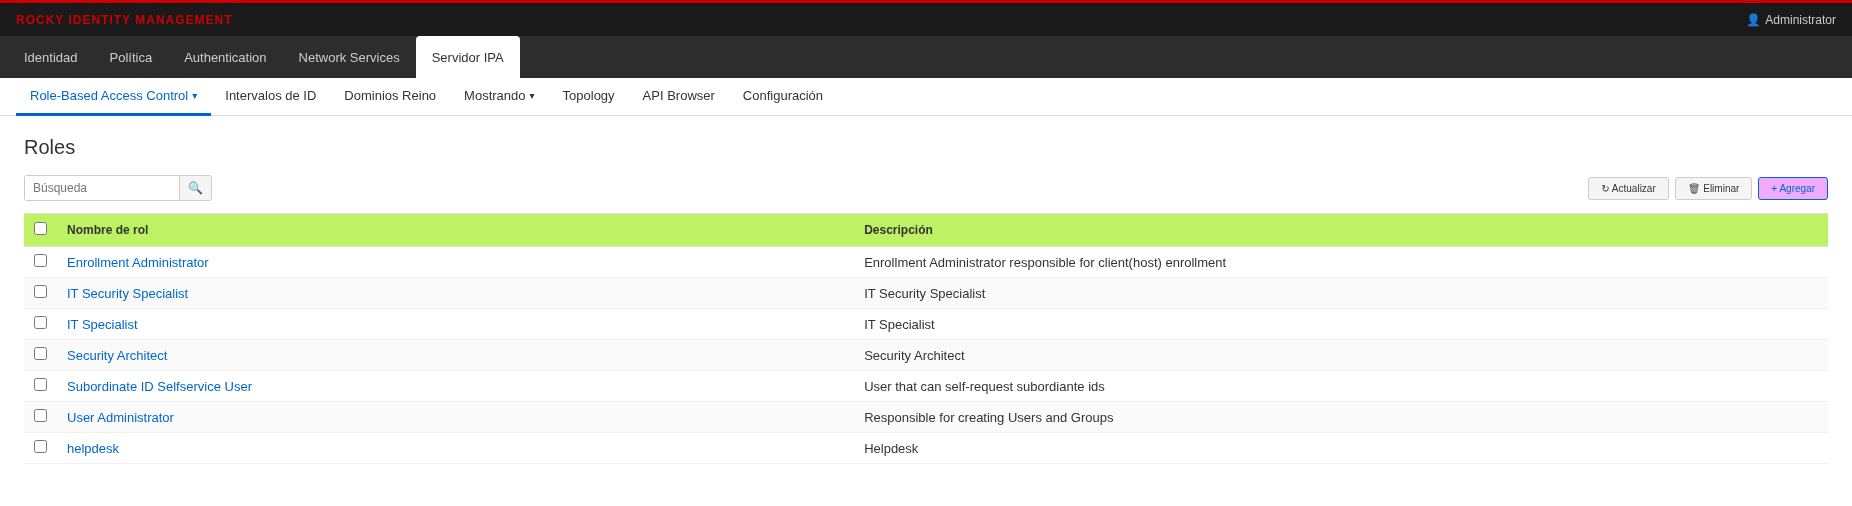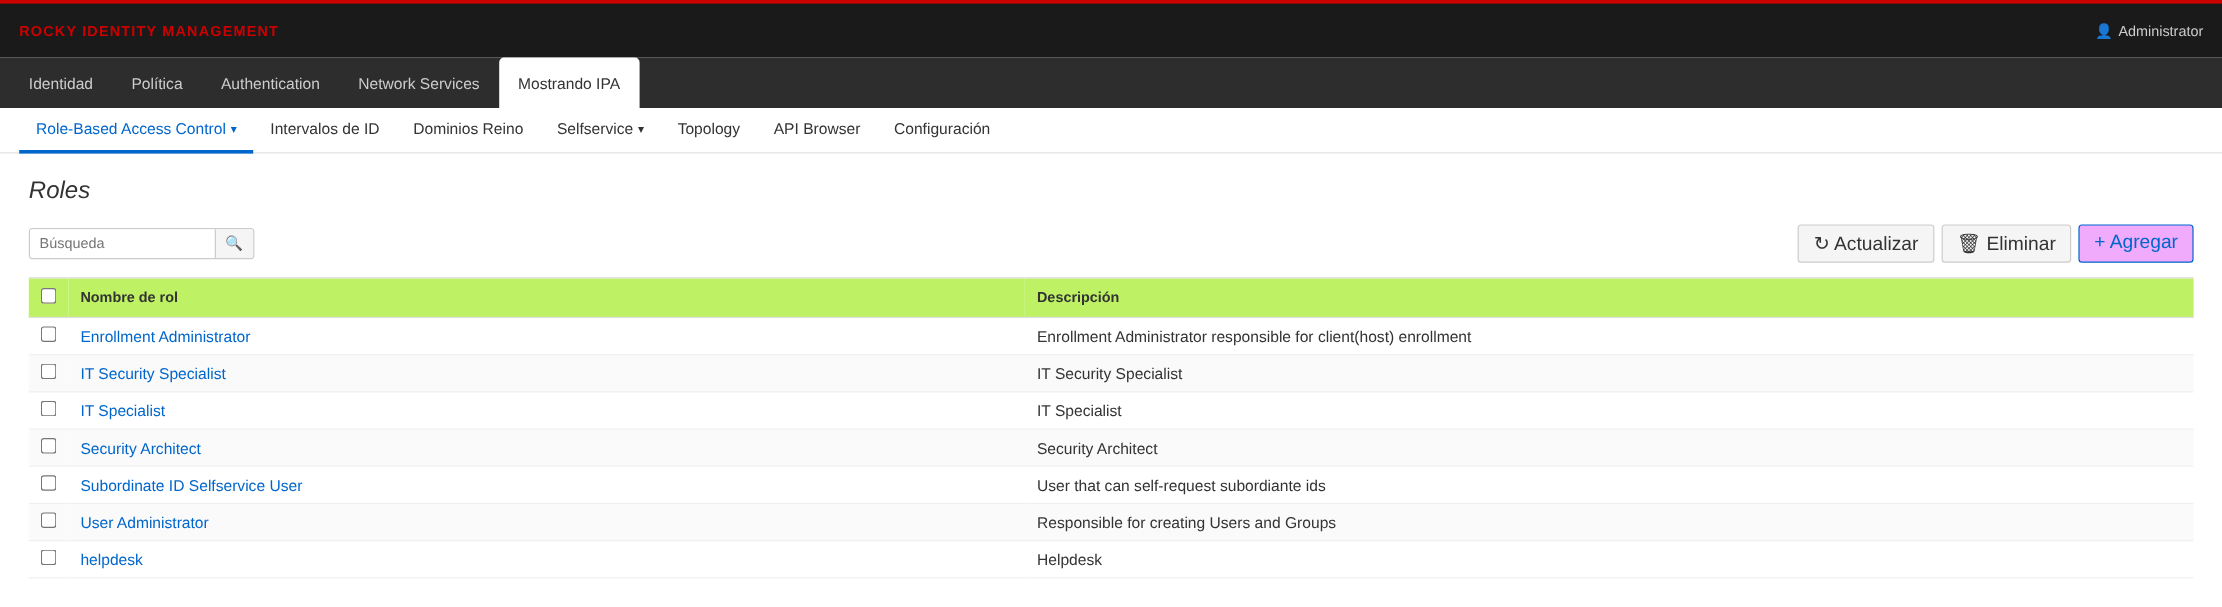--- a/index.html
+++ b/index.html
@@ -6,21 +6,21 @@
     body { font-family: 'Helvetica Neue', Arial, sans-serif; font-size: 13px; background: #fff; color: #333; }
 
     
     .top-bar {
       background: #1a1a1a;
       border-top: 3px solid #cc0000;
       display: flex;
       align-items: center;
       justify-content: space-between;
       padding: 0 16px;
-      height: 48px;
+      height: 36px;
     }
     .top-bar-brand {
       color: #fff;
       font-size: 12px;
       font-weight: bold;
       letter-spacing: 1px;
     }
     .top-bar-brand span { color: #cc0000; }
     .top-bar-user {
       color: #ccc;
@@ -88,21 +88,20 @@
     
     .content {
       padding: 20px 24px;
       background: #fff;
     }
     .page-title {
       font-size: 20px;
       font-weight: 400;
       color: #333;
       margin-bottom: 16px;
-      font-style: italic;
     }
 
     
     .toolbar {
       display: flex;
       align-items: center;
       justify-content: space-between;
       margin-bottom: 12px;
     }
     .search-box {
@@ -131,21 +130,21 @@
       color: #555;
       font-size: 12px;
     }
 
     .btn-group {
       display: flex;
       gap: 6px;
     }
     .btn {
       padding: 5px 12px;
-      font-size: 16px;
+      font-size: 10px;
       border: 1px solid #ccc;
       background: #f5f5f5;
       cursor: pointer;
       border-radius: 3px;
       color: #333;
       display: flex;
       align-items: center;
       gap: 4px;
     }
     .btn-primary {
@@ -211,32 +210,32 @@
     <span>👤</span>
     <span>Administrator</span>
   </div>
 </div>
 
 <div class="nav-bar">
   <a class="nav-item">Identidad</a>
   <a class="nav-item">Política</a>
   <a class="nav-item">Authentication</a>
   <a class="nav-item">Network Services</a>
-  <a class="nav-item active">Mostrando IPA</a>
+  <a class="nav-item active">Servidor IPA</a>
 </div>
 
 <div class="sub-nav">
   <a class="sub-nav-item active">
     <span>Role-Based Access Control</span>
     <span class="chevron">▾</span>
   </a>
   <a class="sub-nav-item">Intervalos de ID</a>
   <a class="sub-nav-item">Dominios Reino</a>
   <a class="sub-nav-item">
-    <span>Selfservice</span>
+    <span>Mostrando</span>
     <span class="chevron">▾</span>
   </a>
   <a class="sub-nav-item">Topology</a>
   <a class="sub-nav-item">API Browser</a>
   <a class="sub-nav-item">Configuración</a>
 </div>
 
 <div class="content">
   <h1 class="page-title">Roles</h1>
 

